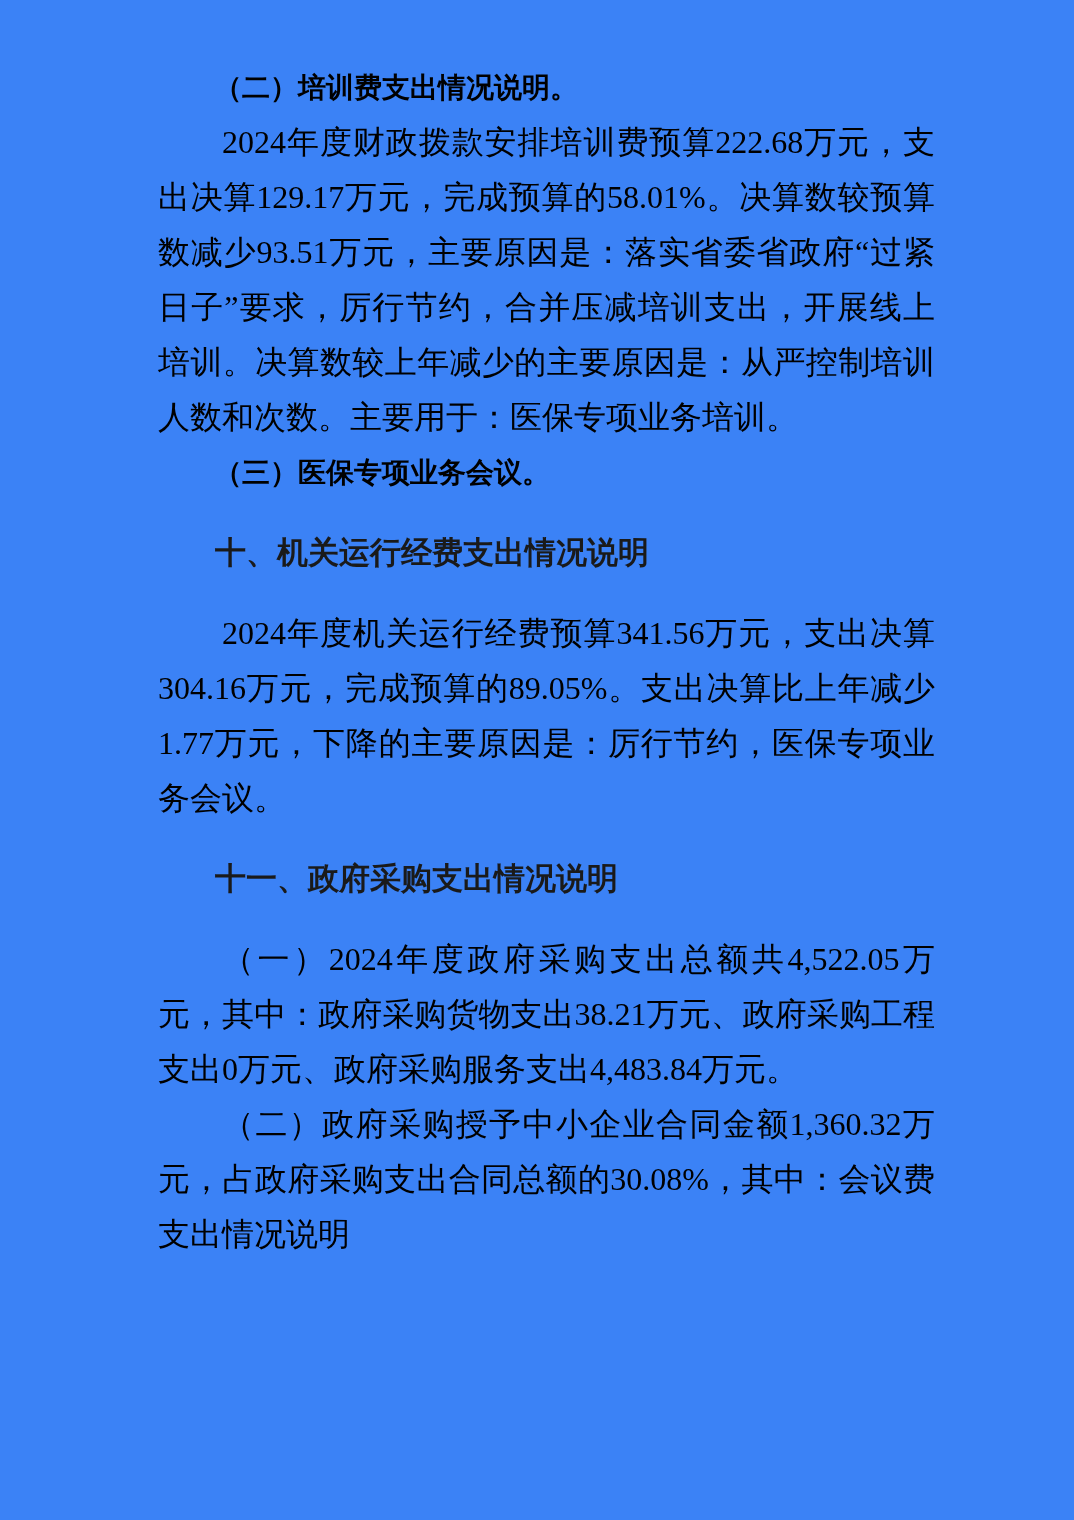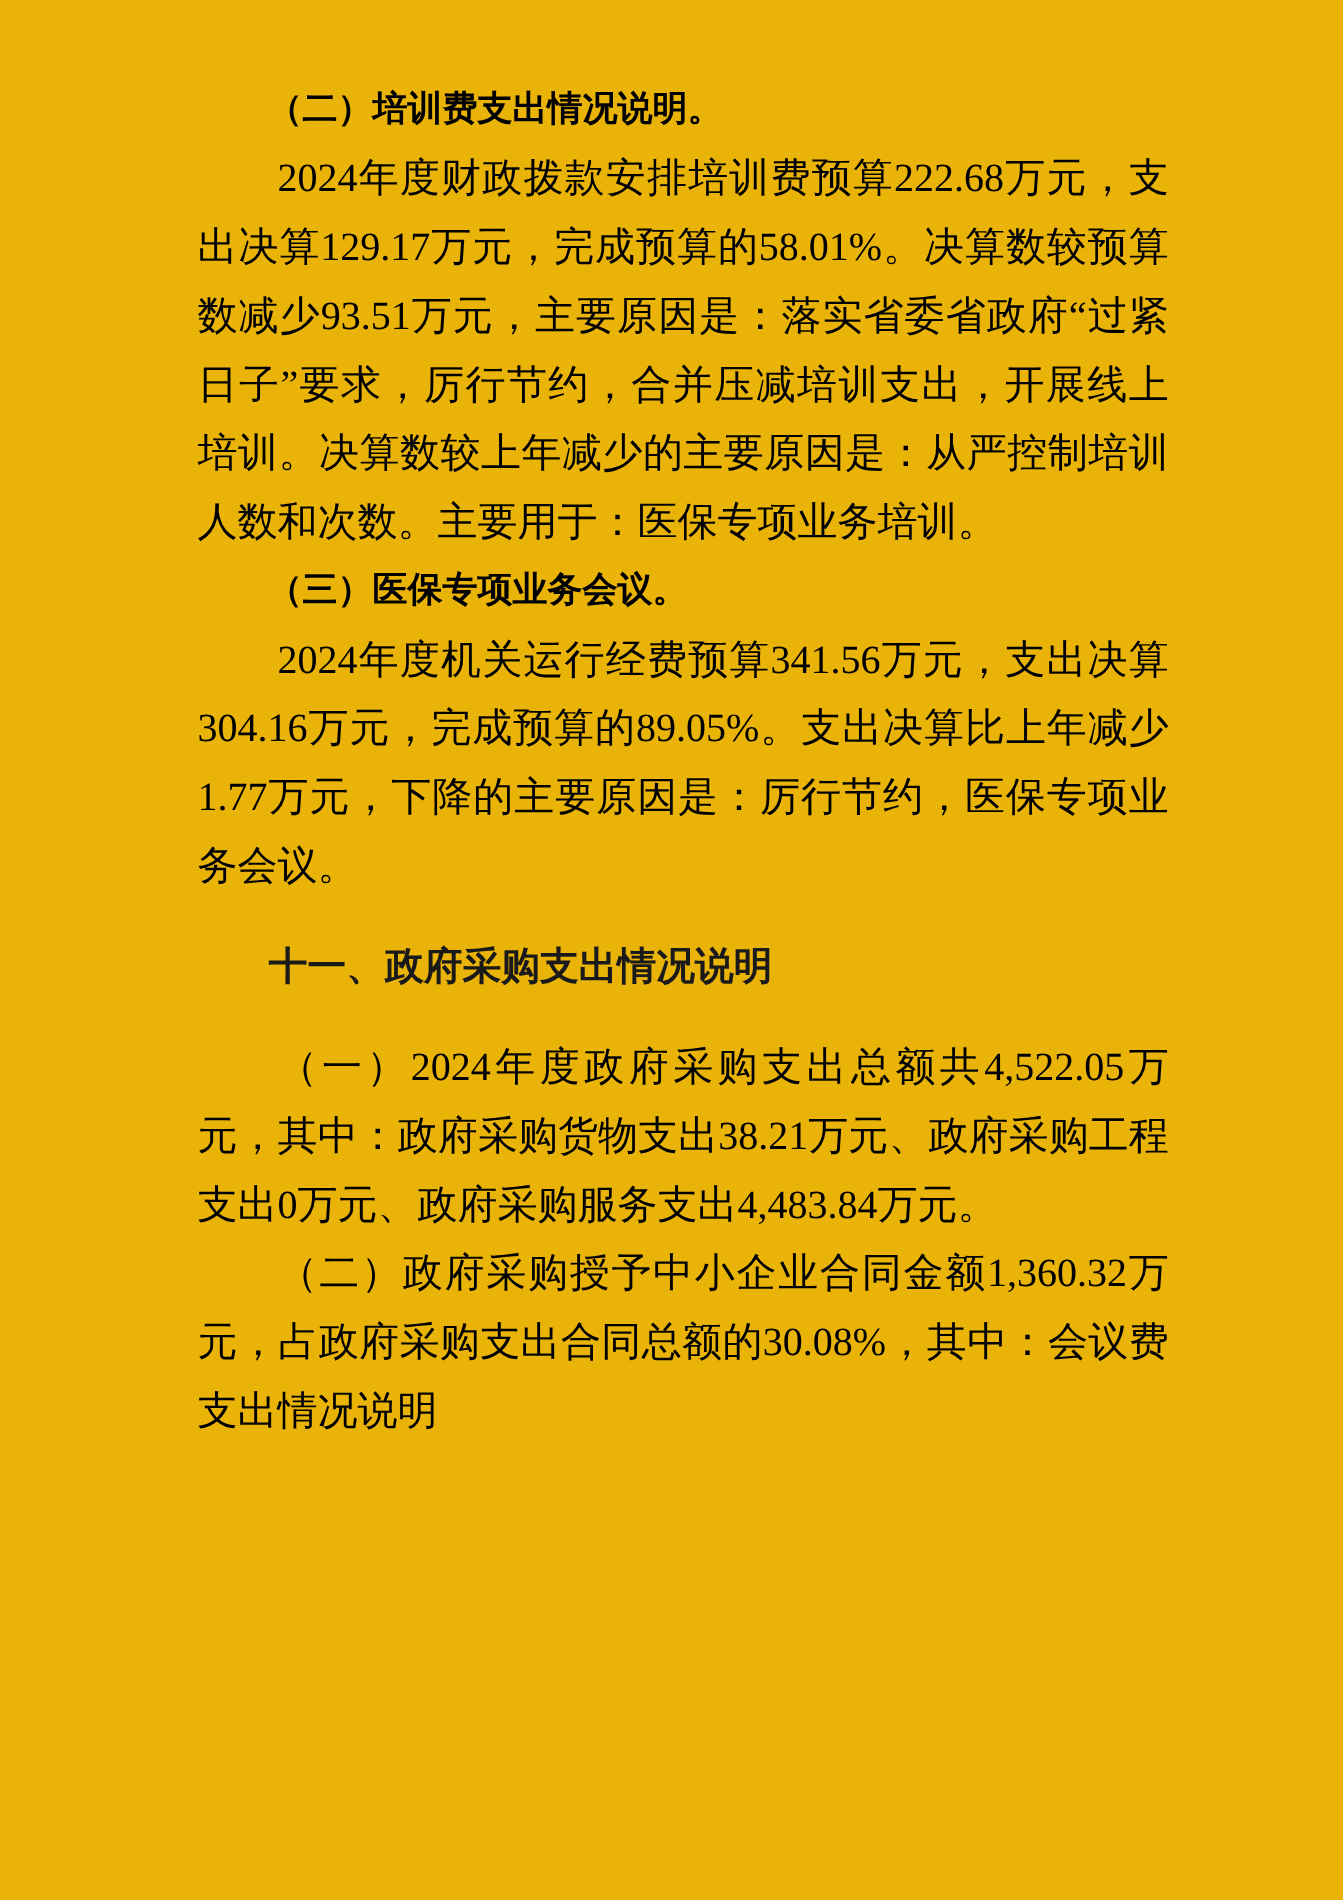--- a/index.html
+++ b/index.html
@@ -4,21 +4,21 @@
 <style>
   html, body {
     margin: 0;
     padding: 0;
     background: #ffffff;
   }
   .page {
     position: relative;
     width: 1074px;
     height: 1520px;
-    background: #eab308;
+    background: #3b82f6;
     color: #000000;
     font-family: "Liberation Serif", "DejaVu Serif", serif;
     overflow: hidden;
   }
   .content {
     position: absolute;
     top: 60px;
     left: 158px;
     width: 777px;
   }
@@ -63,20 +63,21 @@
 <body>
 
 <div class="page">
   <div class="content">
 
     <h3 class="sub-heading">（二）培训费支出情况说明。</h3>
     <p class="body-para">2024年度财政拨款安排培训费预算222.68万元，支出决算129.17万元，完成预算的58.01%。决算数较预算数减少93.51万元，主要原因是：落实省委省政府“过紧日子”要求，厉行节约，合并压减培训支出，开展线上培训。决算数较上年减少的主要原因是：从严控制培训人数和次数。主要用于：医保专项业务培训。</p>
 
     <h3 class="sub-heading">（三）医保专项业务会议。</h3>
 
+    <h2 class="main-heading">十、机关运行经费支出情况说明</h2>
     <p class="body-para">2024年度机关运行经费预算341.56万元，支出决算304.16万元，完成预算的89.05%。支出决算比上年减少1.77万元，下降的主要原因是：厉行节约，医保专项业务会议。</p>
 
     <h2 class="main-heading">十一、政府采购支出情况说明</h2>
     <p class="body-para">（一）2024年度政府采购支出总额共4,522.05万元，其中：政府采购货物支出38.21万元、政府采购工程支出0万元、政府采购服务支出4,483.84万元。</p>
     <p class="body-para">（二）政府采购授予中小企业合同金额1,360.32万元，占政府采购支出合同总额的30.08%，其中：会议费支出情况说明</p>
 
   </div>
 
   <div class="page-footer">- 11 -</div>
 </div>

